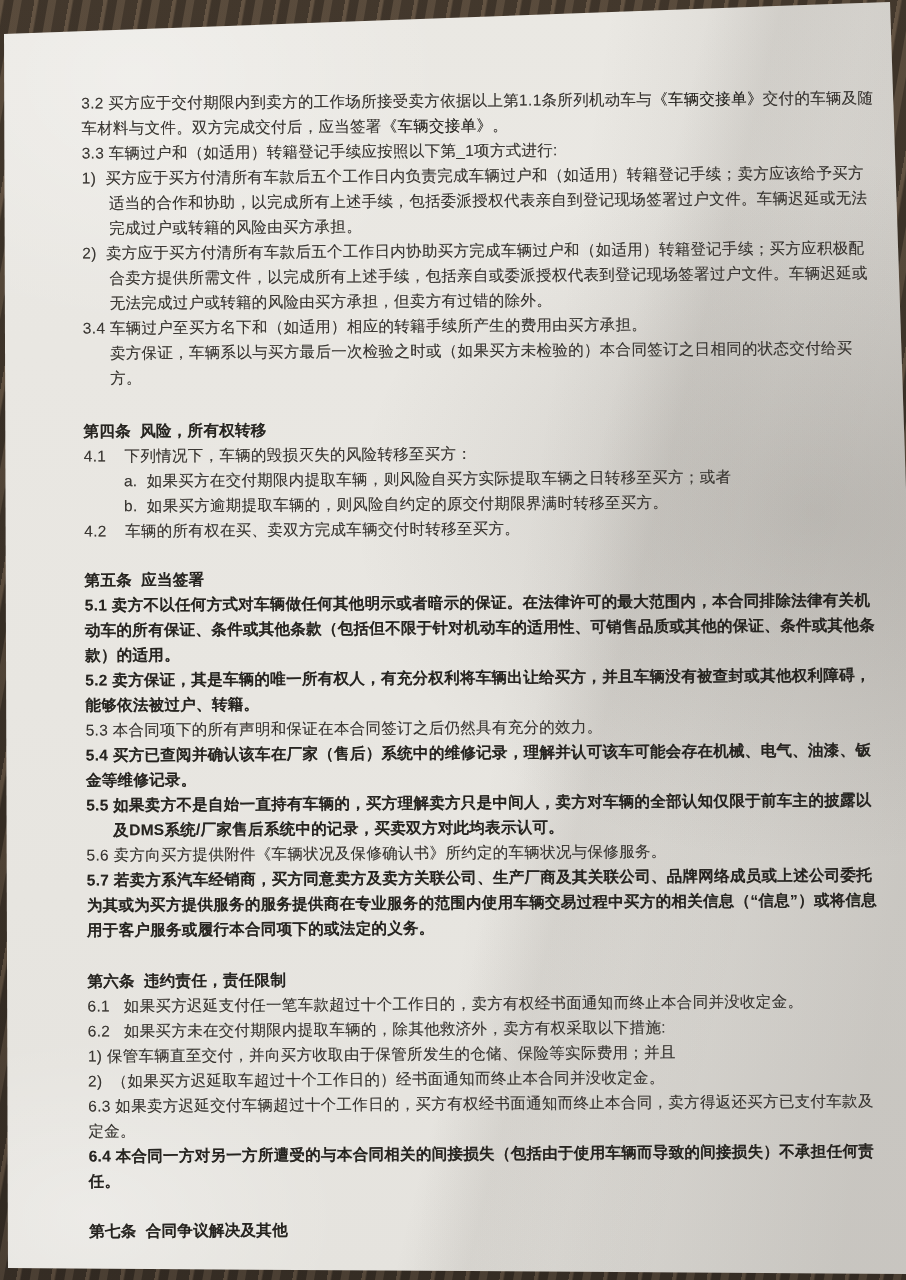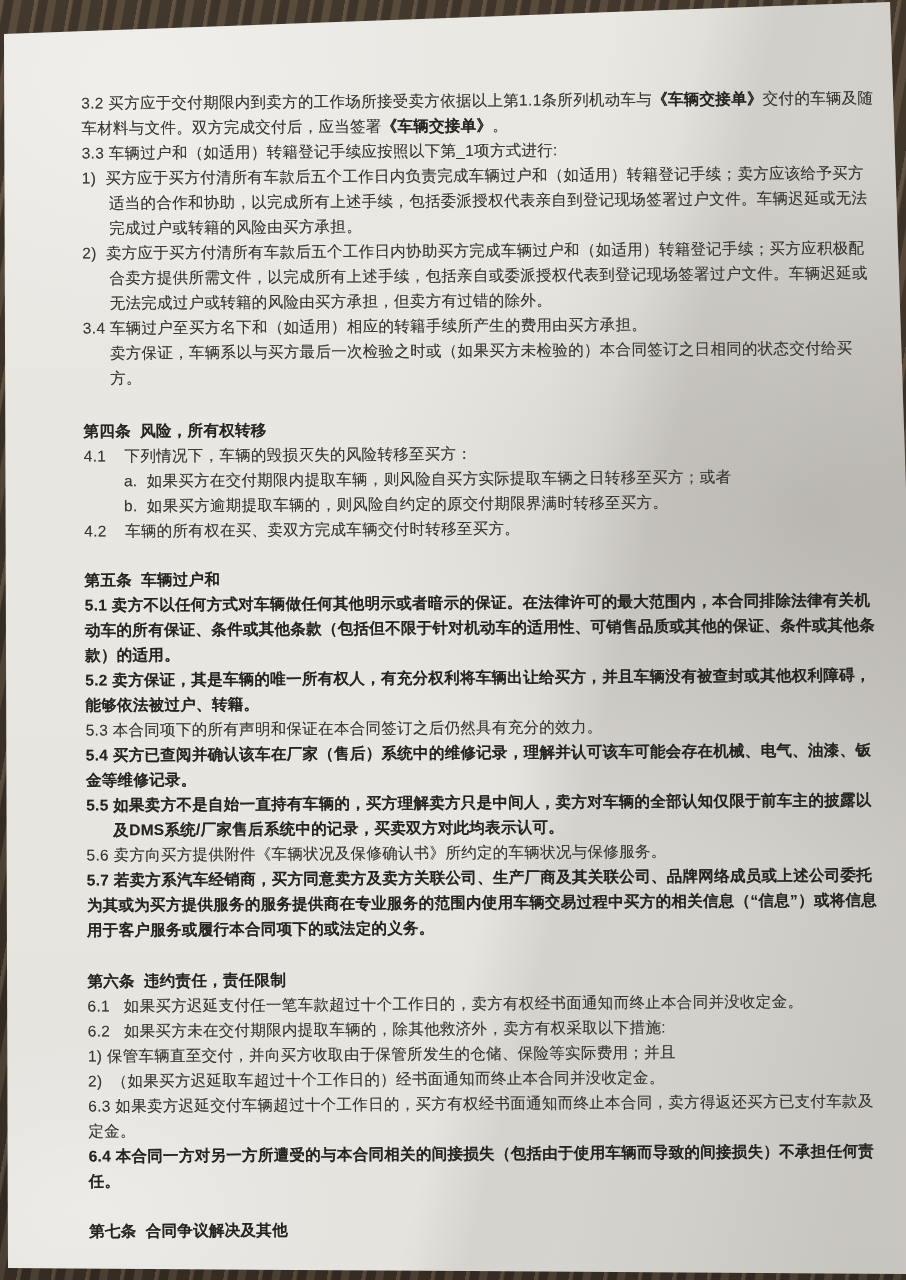--- a/index.html
+++ b/index.html
@@ -37,42 +37,42 @@
     padding:88px 26px 0 85px;
     transform:rotate(-0.4deg);
     transform-origin:50% 50%;
     color:var(--ink,#3a3733);
     font-size:15.5px;
     line-height:25px;
     letter-spacing:0.3px;
   }
   .para{white-space:pre-wrap;margin:0;text-shadow:0 0 0.5px rgba(60,55,50,0.45);}
   .para.bold{font-weight:700;color:var(--ink-bold,#262420);}
-  .seg-b{font-weight:700;color:var(--ink-bold,#262420);}
+  .seg-b{font-weight:400;color:var(--ink-bold,#262420);}
 </style>
 </head>
 <body style="--wood: #453b31; --paper: #eae8e3; --ink: #3a3733; --ink-bold: #262420; --shadow: rgba(58,52,46,0.16);">
 
 <div class="table-bg"></div>
 
 <div class="paper"></div>
 
 <div class="content">
     <div class="para"><span>3.2 买方应于交付期限内到卖方的工作场所接受卖方依据以上第1.1条所列机动车与</span><span class="seg-b">《车辆交接单》</span><span>交付的车辆及随车材料与文件。双方完成交付后，应当签署</span><span class="seg-b">《车辆交接单》</span><span>。</span></div>
     <div class="para"><span>3.3 车辆过户和（如适用）转籍登记手续应按照以下第_1项方式进行:</span></div>
     <div class="para" style="padding-left: 27px; text-indent: -27px;"><span>1)  买方应于买方付清所有车款后五个工作日内负责完成车辆过户和（如适用）转籍登记手续；卖方应该给予买方适当的合作和协助，以完成所有上述手续，包括委派授权代表亲自到登记现场签署过户文件。车辆迟延或无法完成过户或转籍的风险由买方承担。</span></div>
     <div class="para" style="padding-left: 27px; text-indent: -27px;"><span>2)  卖方应于买方付清所有车款后五个工作日内协助买方完成车辆过户和（如适用）转籍登记手续；买方应积极配合卖方提供所需文件，以完成所有上述手续，包括亲自或委派授权代表到登记现场签署过户文件。车辆迟延或无法完成过户或转籍的风险由买方承担，但卖方有过错的除外。</span></div>
     <div class="para"><span>3.4 车辆过户至买方名下和（如适用）相应的转籍手续所产生的费用由买方承担。</span></div>
     <div class="para" style="padding-left: 27px;"><span>卖方保证，车辆系以与买方最后一次检验之时或（如果买方未检验的）本合同签订之日相同的状态交付给买方。</span></div>
     <div class="para bold" style="margin-top: 28px;"><span>第四条  风险，所有权转移</span></div>
     <div class="para"><span>4.1    下列情况下，车辆的毁损灭失的风险转移至买方：</span></div>
     <div class="para" style="padding-left: 40px;"><span>a.  如果买方在交付期限内提取车辆，则风险自买方实际提取车辆之日转移至买方；或者</span></div>
     <div class="para" style="padding-left: 40px;"><span>b.  如果买方逾期提取车辆的，则风险自约定的原交付期限界满时转移至买方。</span></div>
     <div class="para"><span>4.2    车辆的所有权在买、卖双方完成车辆交付时转移至买方。</span></div>
-    <div class="para bold" style="margin-top: 24px;"><span>第五条  车辆过户和</span></div>
+    <div class="para bold" style="margin-top: 24px;"><span>第五条  应当签署</span></div>
     <div class="para bold"><span>5.1 卖方不以任何方式对车辆做任何其他明示或者暗示的保证。在法律许可的最大范围内，本合同排除法律有关机动车的所有保证、条件或其他条款（包括但不限于针对机动车的适用性、可销售品质或其他的保证、条件或其他条款）的适用。</span></div>
     <div class="para bold"><span>5.2 卖方保证，其是车辆的唯一所有权人，有充分权利将车辆出让给买方，并且车辆没有被查封或其他权利障碍，能够依法被过户、转籍。</span></div>
     <div class="para"><span>5.3 本合同项下的所有声明和保证在本合同签订之后仍然具有充分的效力。</span></div>
     <div class="para bold"><span>5.4 买方已查阅并确认该车在厂家（售后）系统中的维修记录，理解并认可该车可能会存在机械、电气、油漆、钣金等维修记录。</span></div>
     <div class="para bold" style="padding-left: 27px; text-indent: -27px;"><span>5.5 如果卖方不是自始一直持有车辆的，买方理解卖方只是中间人，卖方对车辆的全部认知仅限于前车主的披露以及DMS系统/厂家售后系统中的记录，买卖双方对此均表示认可。</span></div>
     <div class="para"><span>5.6 卖方向买方提供附件《车辆状况及保修确认书》所约定的车辆状况与保修服务。</span></div>
     <div class="para bold"><span>5.7 若卖方系汽车经销商，买方同意卖方及卖方关联公司、生产厂商及其关联公司、品牌网络成员或上述公司委托为其或为买方提供服务的服务提供商在专业服务的范围内使用车辆交易过程中买方的相关信息（“信息”）或将信息用于客户服务或履行本合同项下的或法定的义务。</span></div>
     <div class="para bold" style="margin-top: 26px;"><span>第六条  违约责任，责任限制</span></div>
     <div class="para"><span>6.1   如果买方迟延支付任一笔车款超过十个工作日的，卖方有权经书面通知而终止本合同并没收定金。</span></div>
     <div class="para"><span>6.2   如果买方未在交付期限内提取车辆的，除其他救济外，卖方有权采取以下措施:</span></div>

